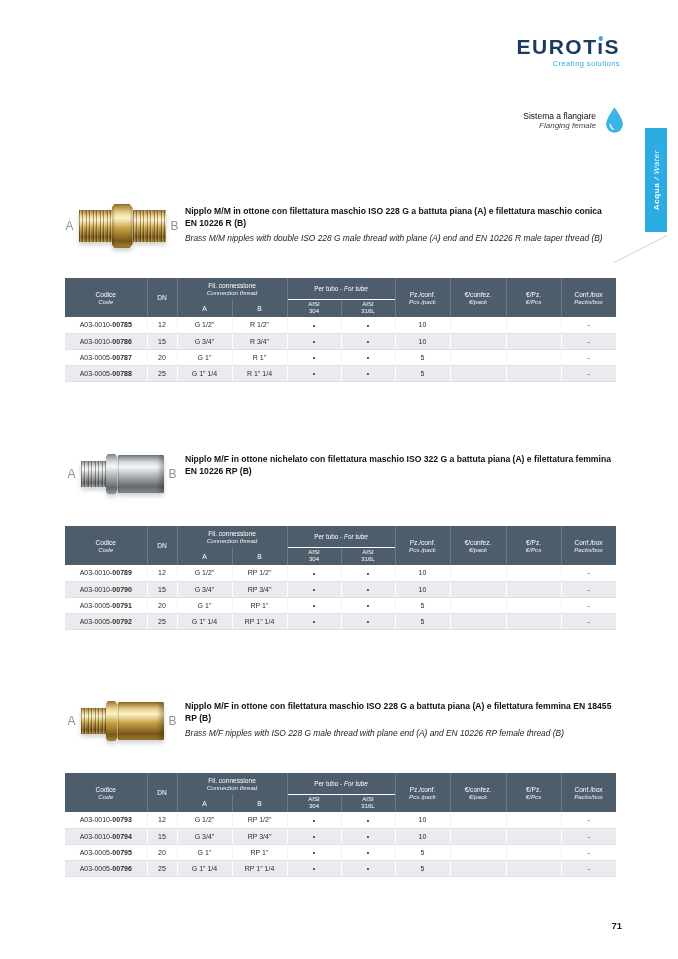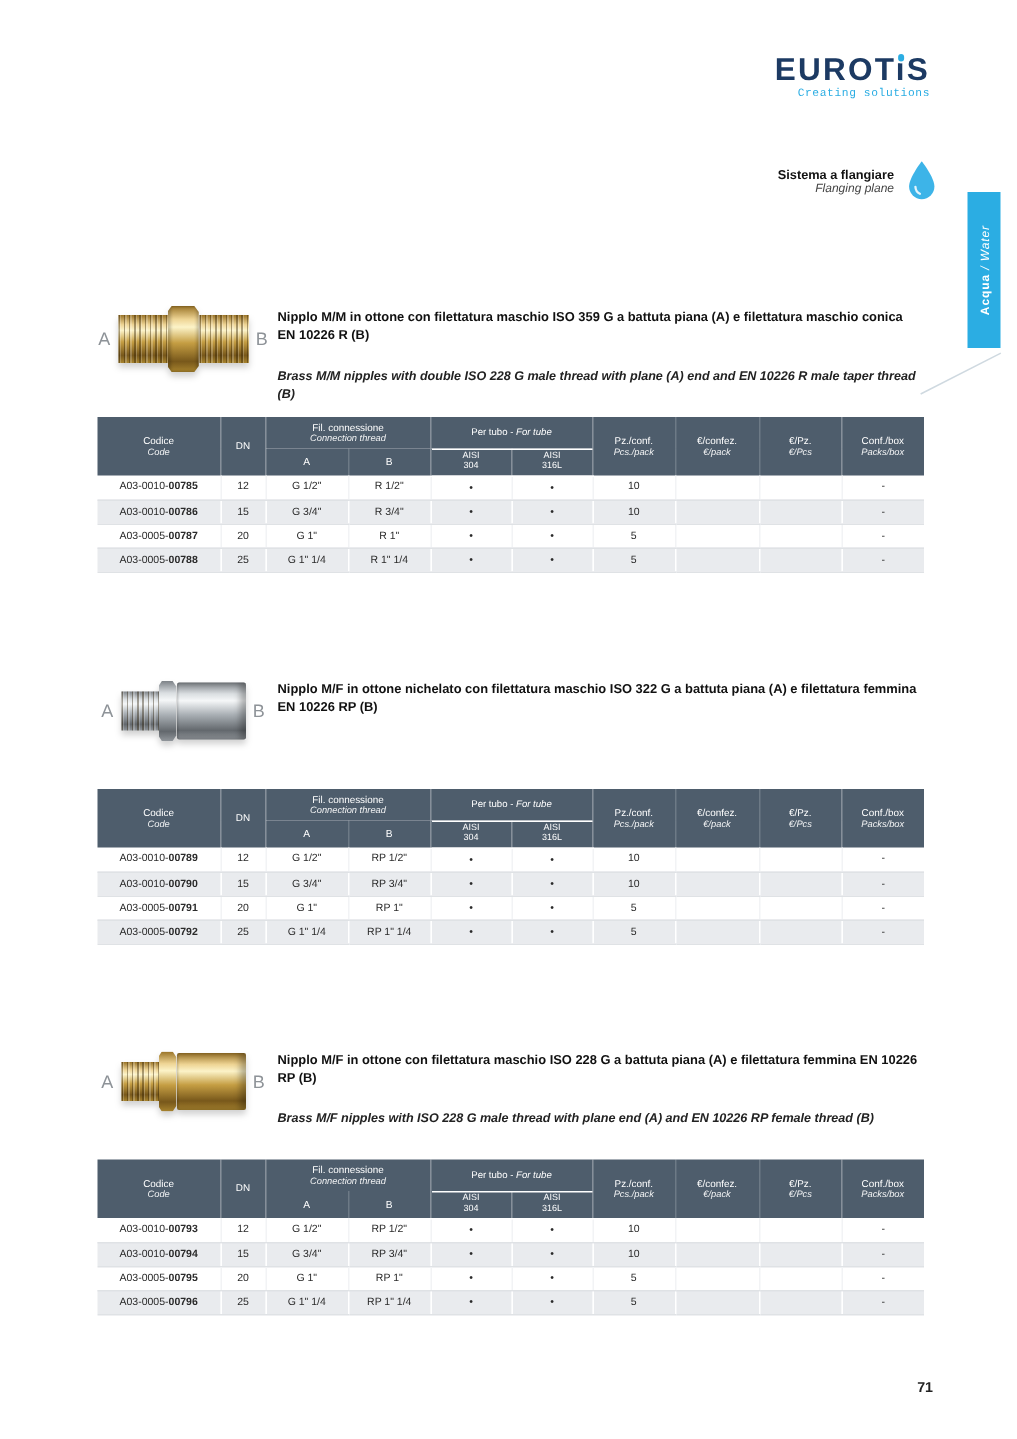--- a/index.html
+++ b/index.html
@@ -6,26 +6,26 @@
   html,body { background:#fff; }
   body { font-family:"Liberation Sans","DejaVu Sans",sans-serif; color:#1a1a1a; }
   .page { position:relative; width:678px; height:959px; background:#fff; overflow:hidden; }
 
   
   .brand { position:absolute; top:36px; right:58px; text-align:right; }
   .logo { font-size:21px; font-weight:700; color:#1c3a63; letter-spacing:1.5px; line-height:1; }
   .logo-i { text-transform:lowercase; position:relative; }
   .logo-i::after { content:""; position:absolute; left:50%; top:1px; transform:translateX(-50%);
                    width:4.5px; height:4.5px; border-radius:50%; background:#2bade3; box-shadow:0 0 0 1.2px #fff; }
-  .tagline { font-size:7.5px; color:#2bade3; margin-top:2px; letter-spacing:.4px;font-family:Liberation Mono, monospace; }
+  .tagline { font-size:7.5px; color:#2bade3; margin-top:2px; letter-spacing:.4px; }
 
   
   .flanging { position:absolute; top:106px; right:52px; display:flex; align-items:center; gap:7px; }
   .flanging-text { text-align:right; }
-  .fl-it { font-size:8.5px; font-weight:700; color:#111; }
+  .fl-it { font-size:8.5px; font-weight:400; color:#111; }
   .fl-en { font-size:8px; font-style:italic; color:#444; }
 
   
   .side-tab { position:absolute; top:128px; right:11px; width:22px; height:104px; background:#2bade3;
               display:flex; align-items:center; justify-content:center; }
   .tab-text { writing-mode:vertical-rl; transform:rotate(180deg); color:#fff; font-size:8px;
               letter-spacing:.6px; white-space:pre; }
   .tab-text b { font-weight:700; }
   .tab-en { font-style:italic; }
   .tab-diagonal { position:absolute; top:235px; right:11px; width:60px; height:0;
@@ -50,21 +50,21 @@
                   clip-path:polygon(14% 0,86% 0,100% 9%,100% 91%,86% 100%,14% 100%,0 91%,0 9%);
                   box-shadow:inset 2px 0 2px rgba(0,0,0,.2), inset -2px 0 2px rgba(0,0,0,.2); }
   .brass-mf .p1, .nickel-mf .p1 { width:25px; height:26px; background-image:var(--stripes), var(--grad); }
   .brass-mf .p2, .nickel-mf .p2 { width:12px; height:40px; background-image:var(--grad);
                   clip-path:polygon(20% 0,80% 0,100% 9%,100% 91%,80% 100%,20% 100%,0 91%,0 9%); }
   .brass-mf .p3, .nickel-mf .p3 { width:46px; height:38px; background-image:var(--grad); border-radius:1.5px;
                   box-shadow:inset -4px 0 4px rgba(0,0,0,.28), inset 1px 0 1px rgba(0,0,0,.15); }
 
   .sec-text { position:absolute; left:120px; top:10px; width:431px; }
   .title-it { font-size:8.6px; font-weight:700; line-height:1.45; color:#111; }
-  .title-en { font-size:8.4px; font-style:italic; line-height:1.4; margin-top:15px; color:#222; font-weight:700; }
+  .title-en { font-size:8.4px; font-style:italic; line-height:1.4; margin-top:3px; color:#222; font-weight:400; }
 
   
   .ptable { position:absolute; top:83px; left:0; width:551px; border-collapse:collapse; table-layout:fixed; }
   .ptable thead th { background:#4e5d6c; color:#fff; font-weight:400; vertical-align:middle;
                      text-align:center; padding:1px 2px; border-right:1px solid rgba(255,255,255,.18); }
   .ptable thead tr:first-child th { height:21px; }
   .ptable thead tr:last-child th { height:16px; }
   .h-it { display:block; font-size:6.6px; }
   .h-en { display:block; font-size:6.2px; font-style:italic; opacity:.92; }
   .th-tube { font-size:6.4px; }
@@ -92,21 +92,21 @@
 <div class="page">
 
   <header class="brand">
     <div class="logo"><span>EUROT</span><span class="logo-i">I</span><span>S</span></div>
     <div class="tagline">Creating solutions</div>
   </header>
 
   <div class="flanging">
     <div class="flanging-text">
       <div class="fl-it">Sistema a flangiare</div>
-      <div class="fl-en">Flanging plane</div>
+      <div class="fl-en">Flanging female</div>
     </div>
     <svg class="drop" viewBox="0 0 24 30" width="23" height="29" aria-hidden="true">
       <path d="M12 1.5 C12 1.5 3.2 12.8 3.2 19 a8.8 8.8 0 0 0 17.6 0 C20.8 12.8 12 1.5 12 1.5 Z" fill="#3db4e8"></path>
       <path d="M7.6 19.2 a4.8 5.4 0 0 0 3.1 4.8" stroke="#ffffff" stroke-width="1.6" fill="none" stroke-linecap="round" opacity="0.85"></path>
     </svg>
   </div>
 
   <div class="side-tab">
     <span class="tab-text"><b>Acqua</b><span class="tab-en"><span> / </span><span>Water</span></span></span>
   </div>
@@ -118,21 +118,21 @@
       <span class="fig-label">A</span>
       <div class="fitting brass-mm">
         <div class="part p1"></div>
         <div class="part p2"></div>
         <div class="part p3"></div>
       </div>
       <span class="fig-label">B</span>
     </div>
 
     <div class="sec-text">
-      <h3 class="title-it">Nipplo M/M in ottone con filettatura maschio ISO 359 G a battuta piana (A) e filettatura maschio conica EN 10226 R (B)</h3>
+      <h3 class="title-it">Nipplo M/M in ottone con filettatura maschio ISO 228 G a battuta piana (A) e filettatura maschio conica EN 10226 R (B)</h3>
       <p class="title-en">Brass M/M nipples with double ISO 228 G male thread with plane (A) end and EN 10226 R male taper thread (B)</p>
     </div>
 
     <table class="ptable">
       <colgroup>
         <col style="width:82px">
             <col style="width:30px">
             <col style="width:55px">
             <col style="width:55px">
         <col style="width:54px">
@@ -373,21 +373,21 @@
       <span class="fig-label">A</span>
       <div class="fitting brass-mf">
         <div class="part p1"></div>
         <div class="part p2"></div>
         <div class="part p3"></div>
       </div>
       <span class="fig-label">B</span>
     </div>
 
     <div class="sec-text">
-      <h3 class="title-it">Nipplo M/F in ottone con filettatura maschio ISO 228 G a battuta piana (A) e filettatura femmina EN 10226 RP (B)</h3>
+      <h3 class="title-it">Nipplo M/F in ottone con filettatura maschio ISO 228 G a battuta piana (A) e filettatura femmina EN 18455 RP (B)</h3>
       <p class="title-en">Brass M/F nipples with ISO 228 G male thread with plane end (A) and EN 10226 RP female thread (B)</p>
     </div>
 
     <table class="ptable">
       <colgroup>
         <col style="width:82px">
             <col style="width:30px">
             <col style="width:55px">
             <col style="width:55px">
         <col style="width:54px">

